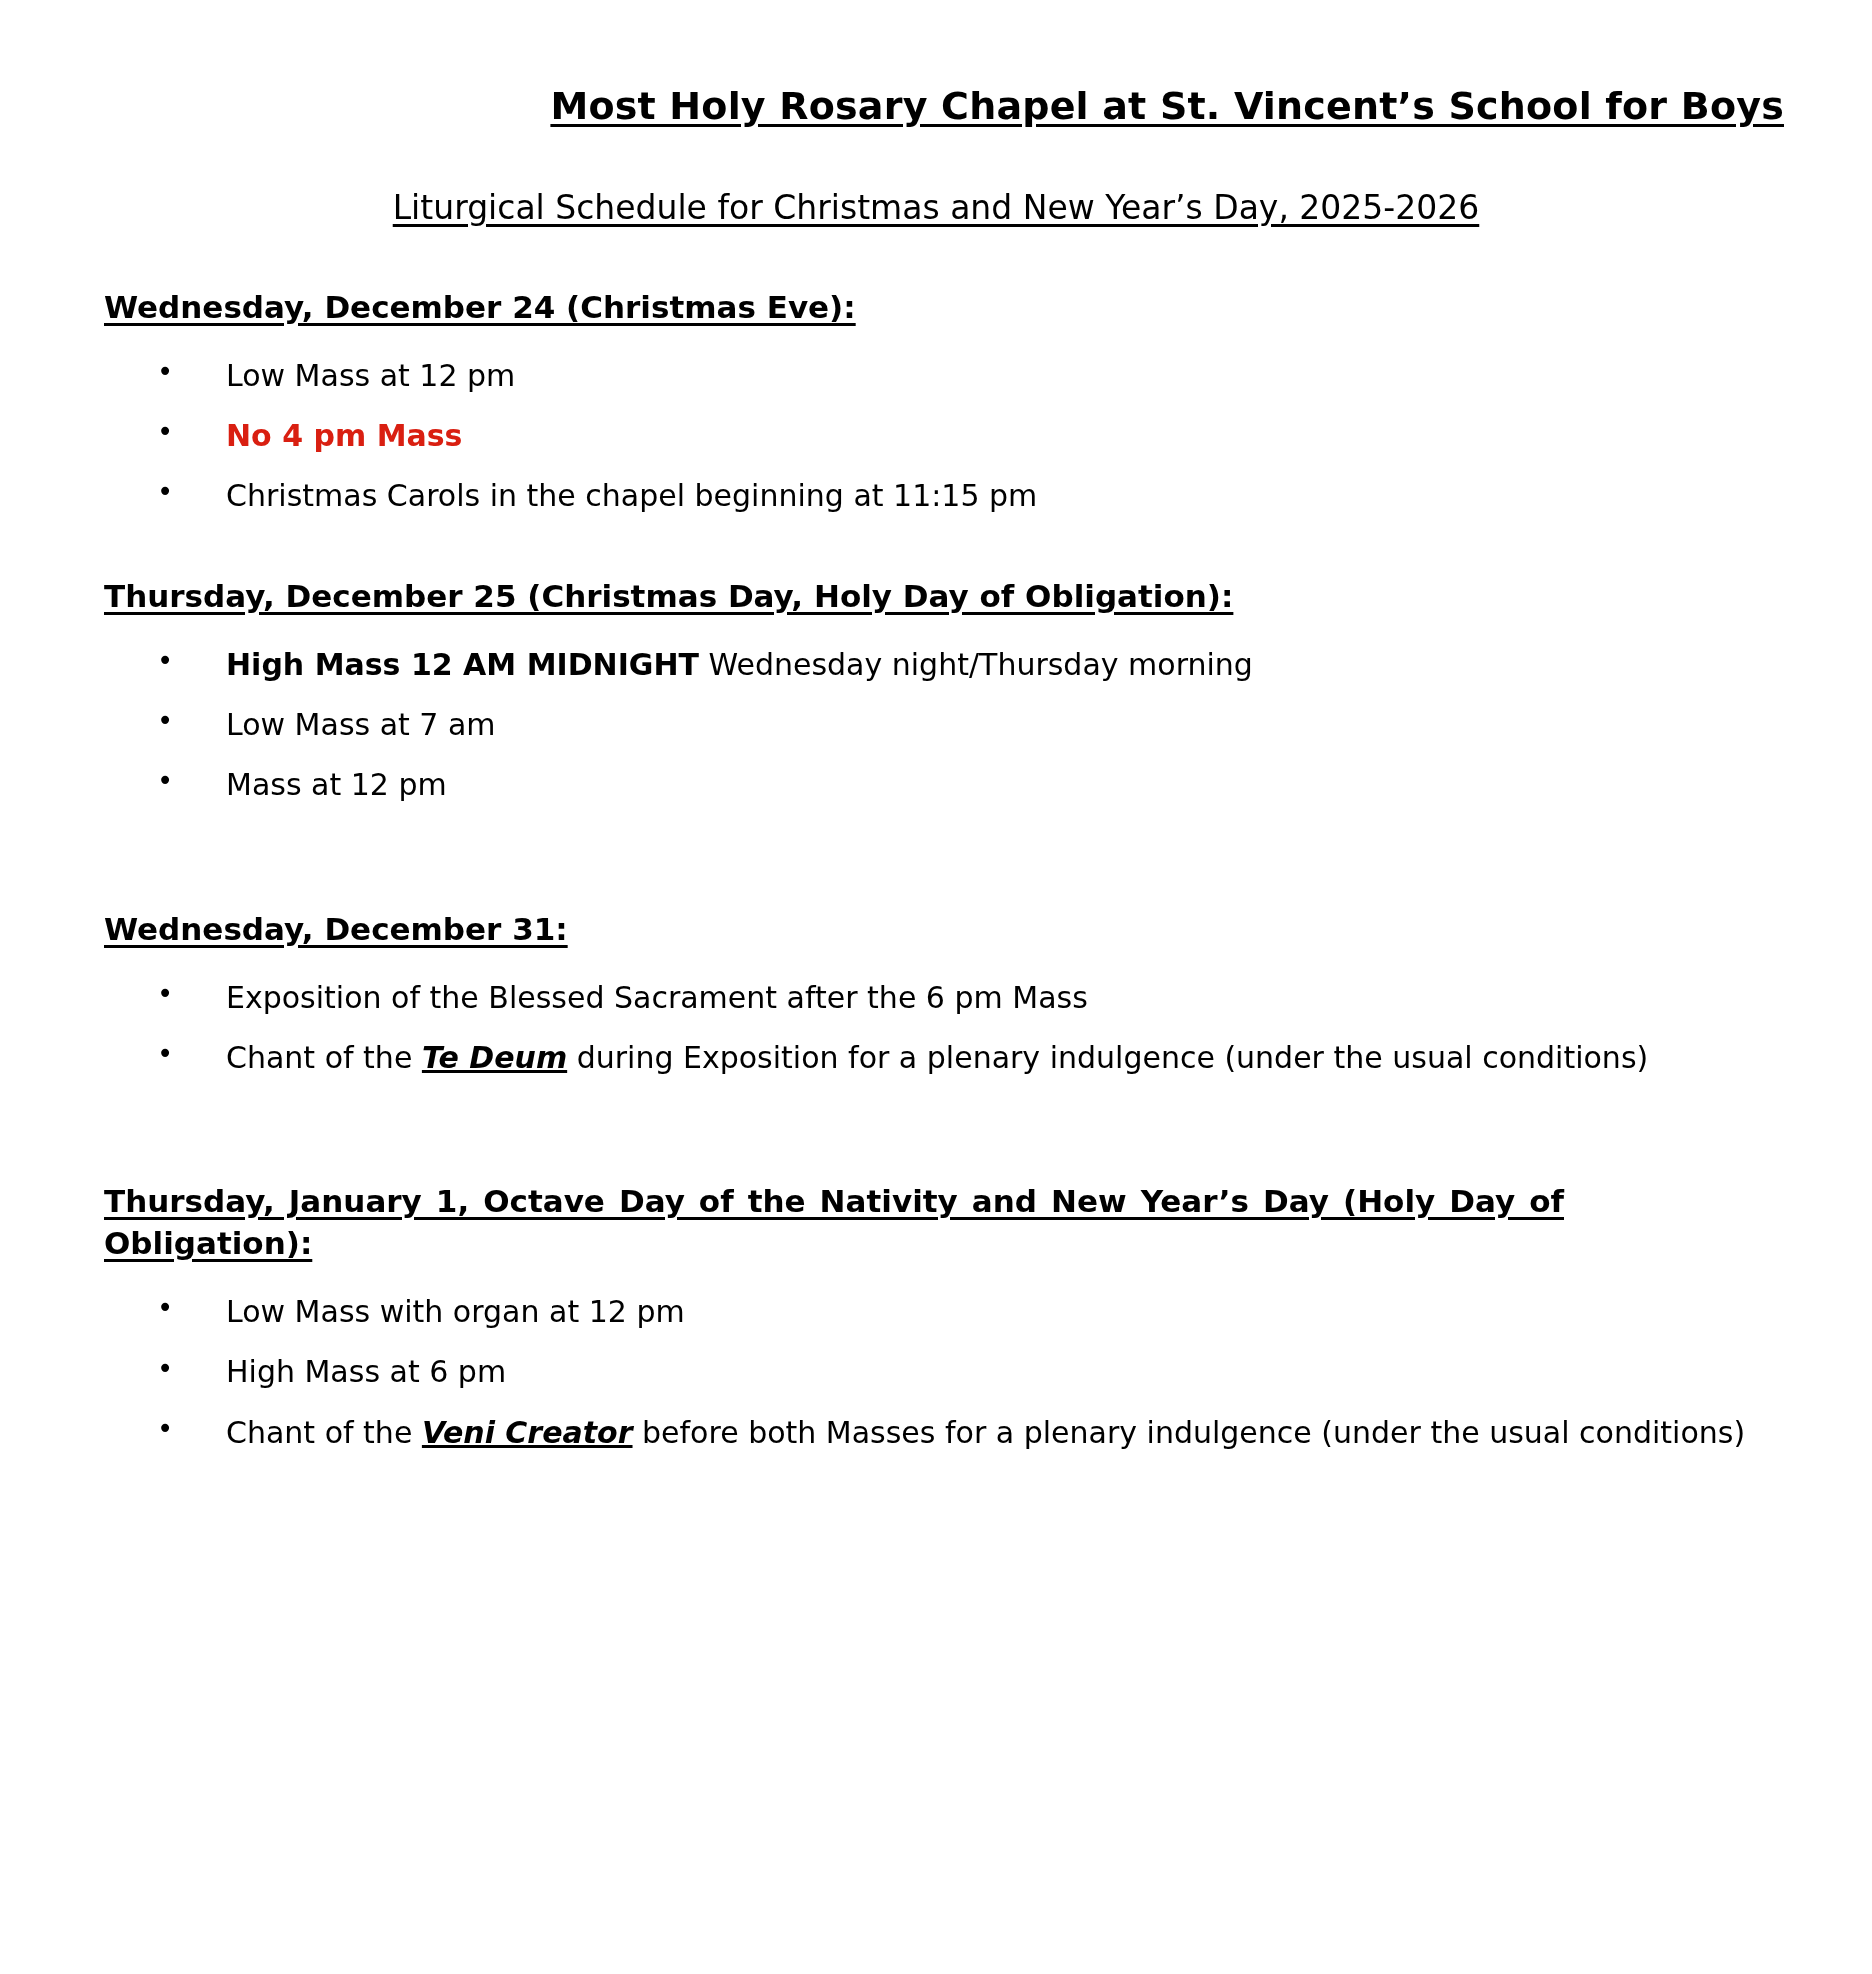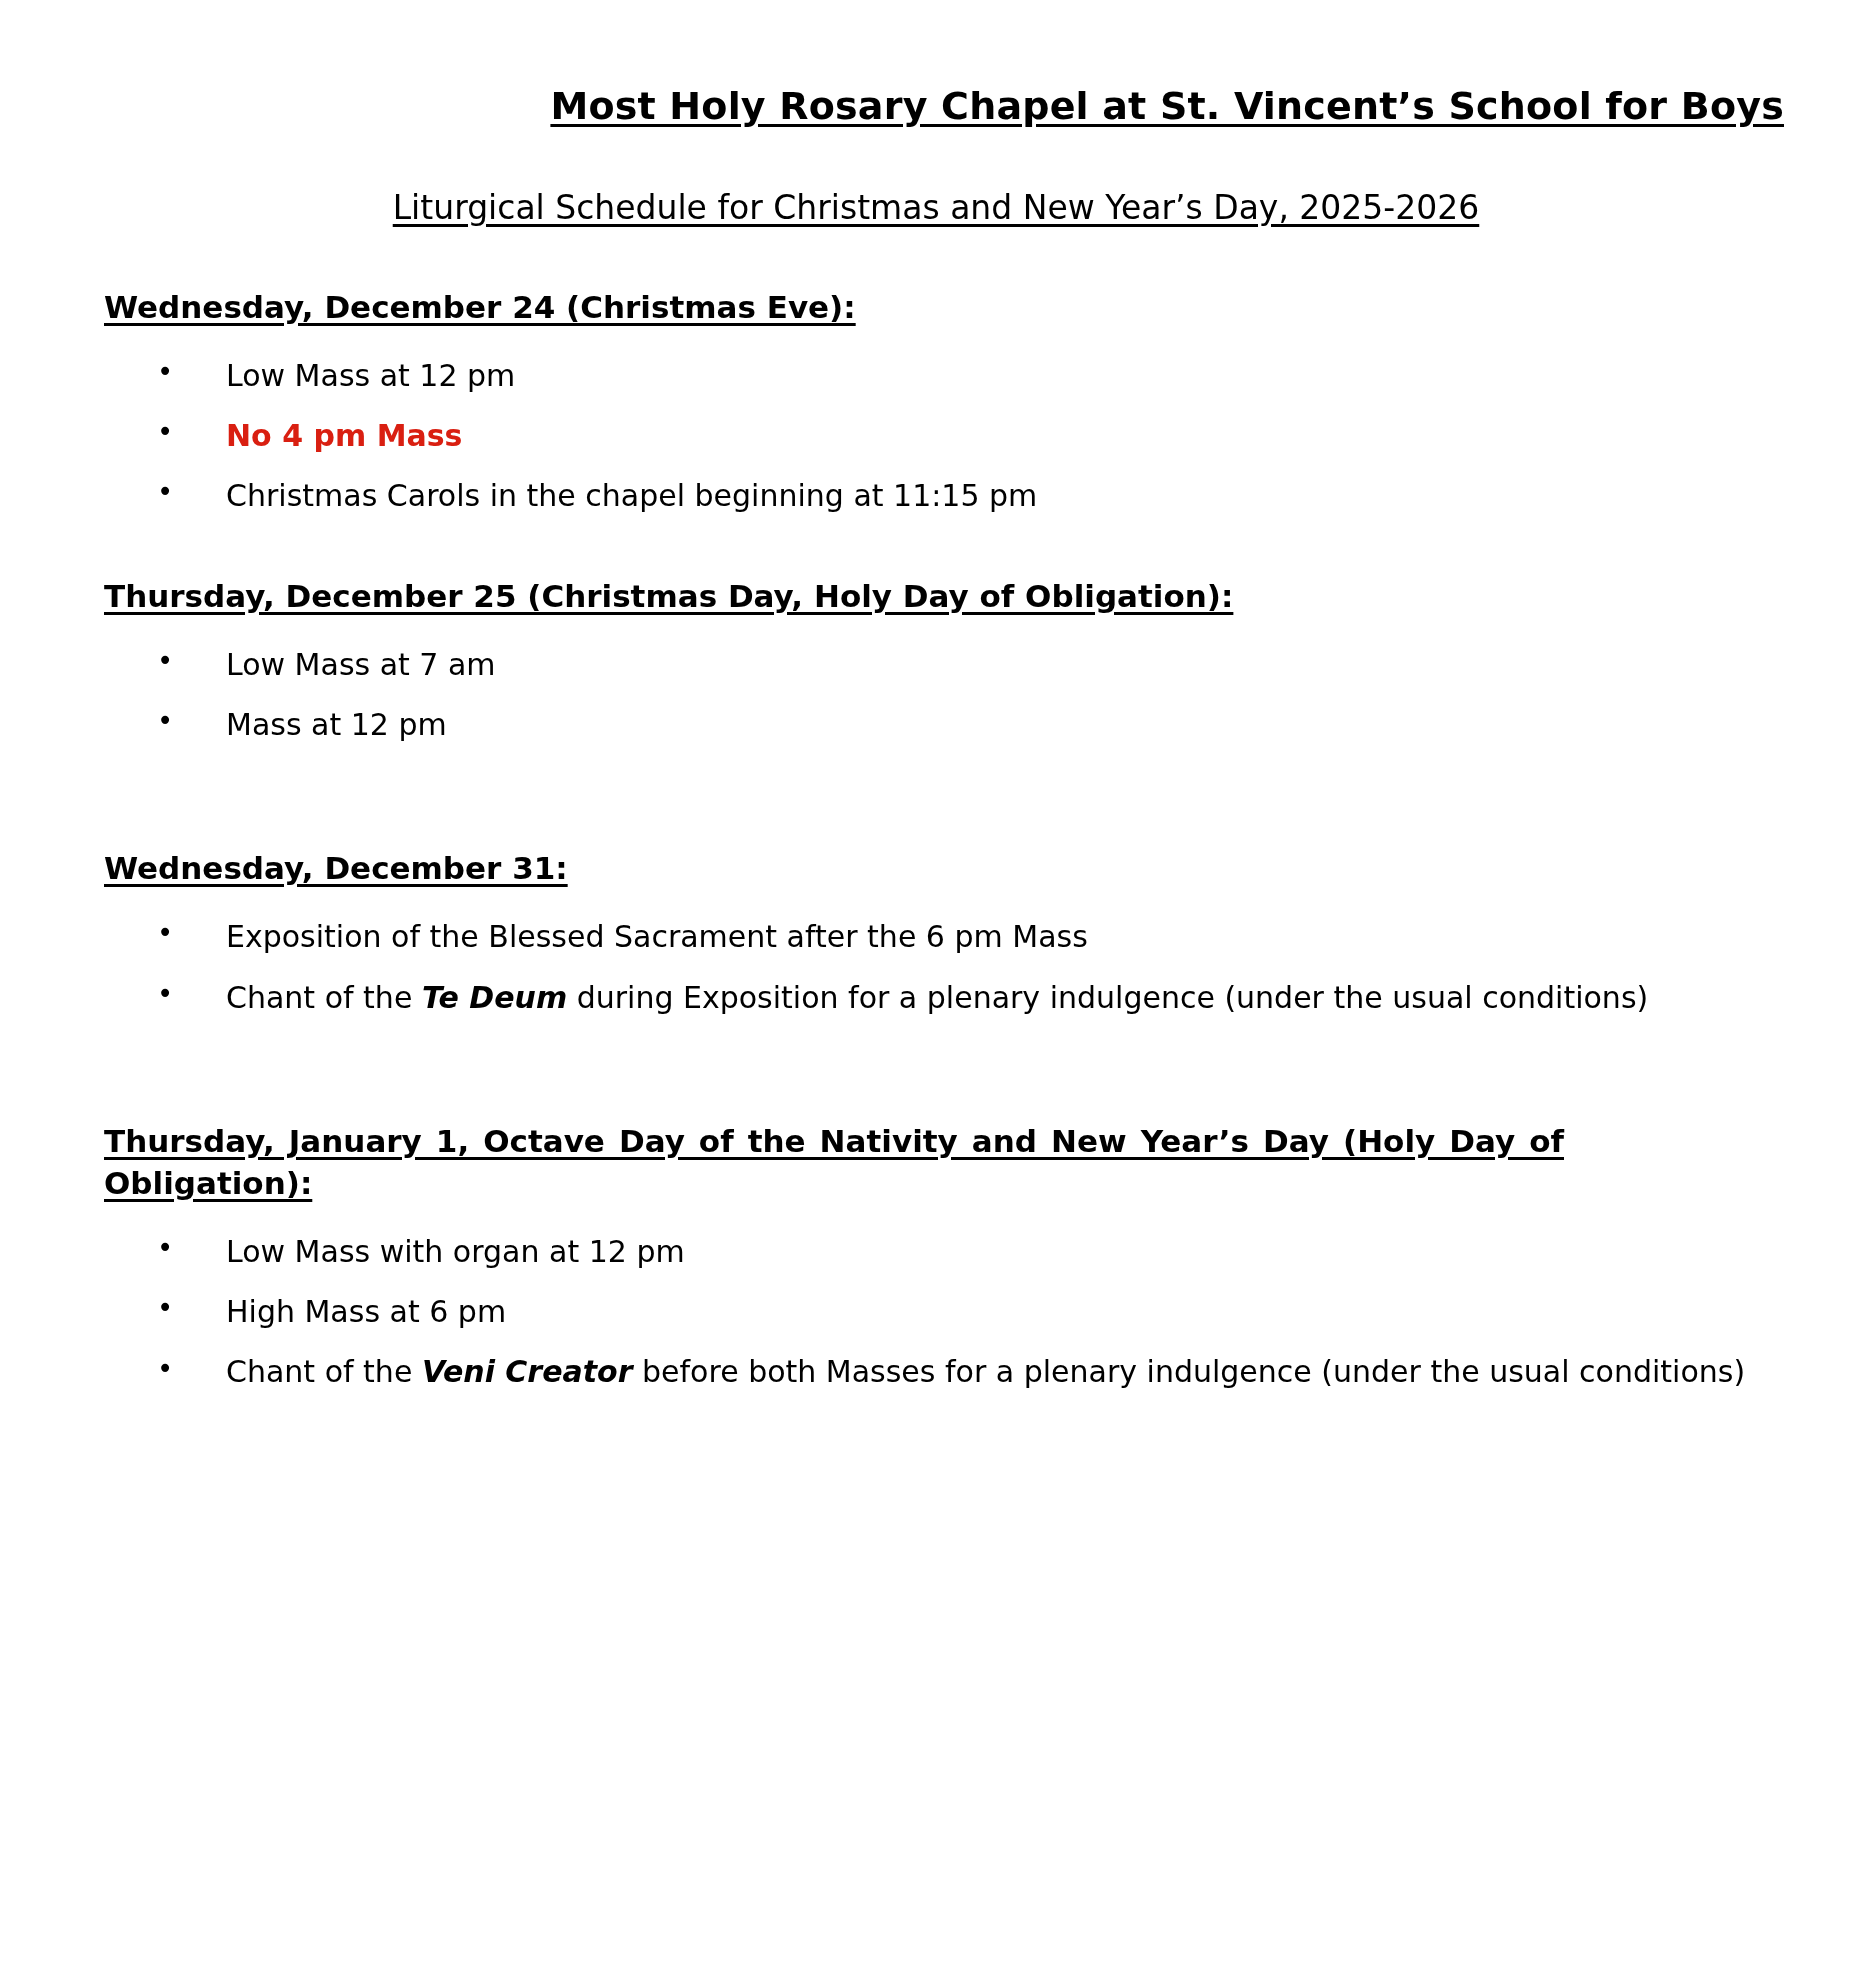--- a/index.html
+++ b/index.html
@@ -87,20 +87,21 @@
   .red-bold {
     color: #d91f11;
     font-weight: bold;
   }
   .bold {
     font-weight: bold;
   }
   .bolditalic {
     font-weight: bold;
     font-style: italic;
+    text-decoration: underline;
   }
 </style>
 </head>
 <body>
 
 <div class="page">
 
   <div class="title-block">
     <h1 class="doc-title"><span class="u">Most Holy Rosary Chapel at St. Vincent’s School for Boys</span></h1>
     <h2 class="doc-subtitle"><span class="u">Liturgical Schedule for Christmas and New Year’s Day, 2025-2026</span></h2>
@@ -111,20 +112,21 @@
     <ul class="bullets">
       <li><span>Low Mass at 12 pm</span></li>
       <li><span class="red-bold">No 4 pm Mass</span></li>
       <li><span>Christmas Carols in the chapel beginning at 11:15 pm</span></li>
     </ul>
   </div>
 
   <div class="section">
     <div class="section-heading">Thursday, December 25 (Christmas Day, Holy Day of Obligation):</div>
     <ul class="bullets">
+      <li><span class="bold">High Mass 12 AM MIDNIGHT</span><span> Wednesday night/Thursday morning</span></li>
       <li><span>Low Mass at 7 am</span></li>
       <li><span>Mass at 12 pm</span></li>
     </ul>
   </div>
 
   <div class="section extra-gap">
     <div class="section-heading">Wednesday, December 31:</div>
     <ul class="bullets">
       <li><span>Exposition of the Blessed Sacrament after the 6 pm Mass</span></li>
       <li><span>Chant of the </span><span class="bolditalic">Te Deum</span><span> during Exposition for a plenary indulgence (under the usual conditions)</span></li>

